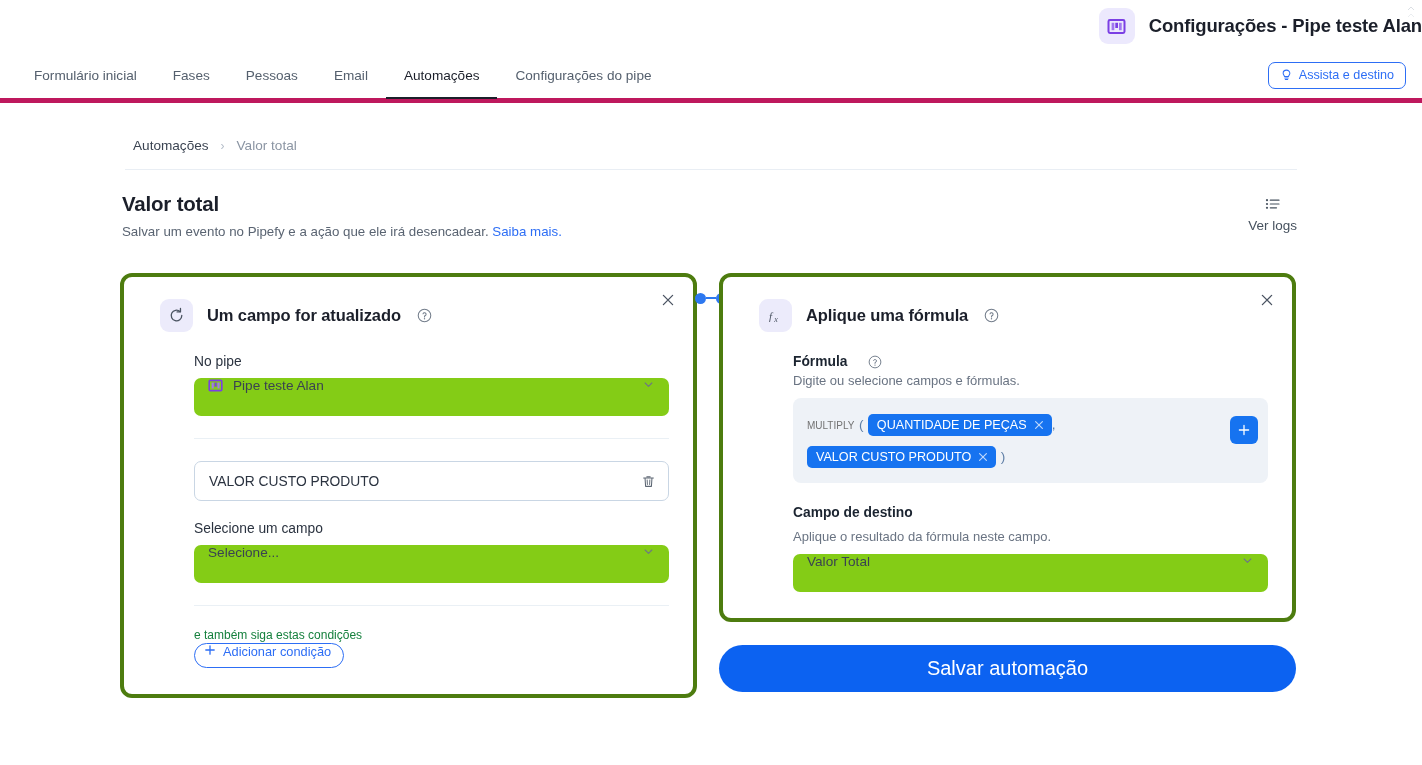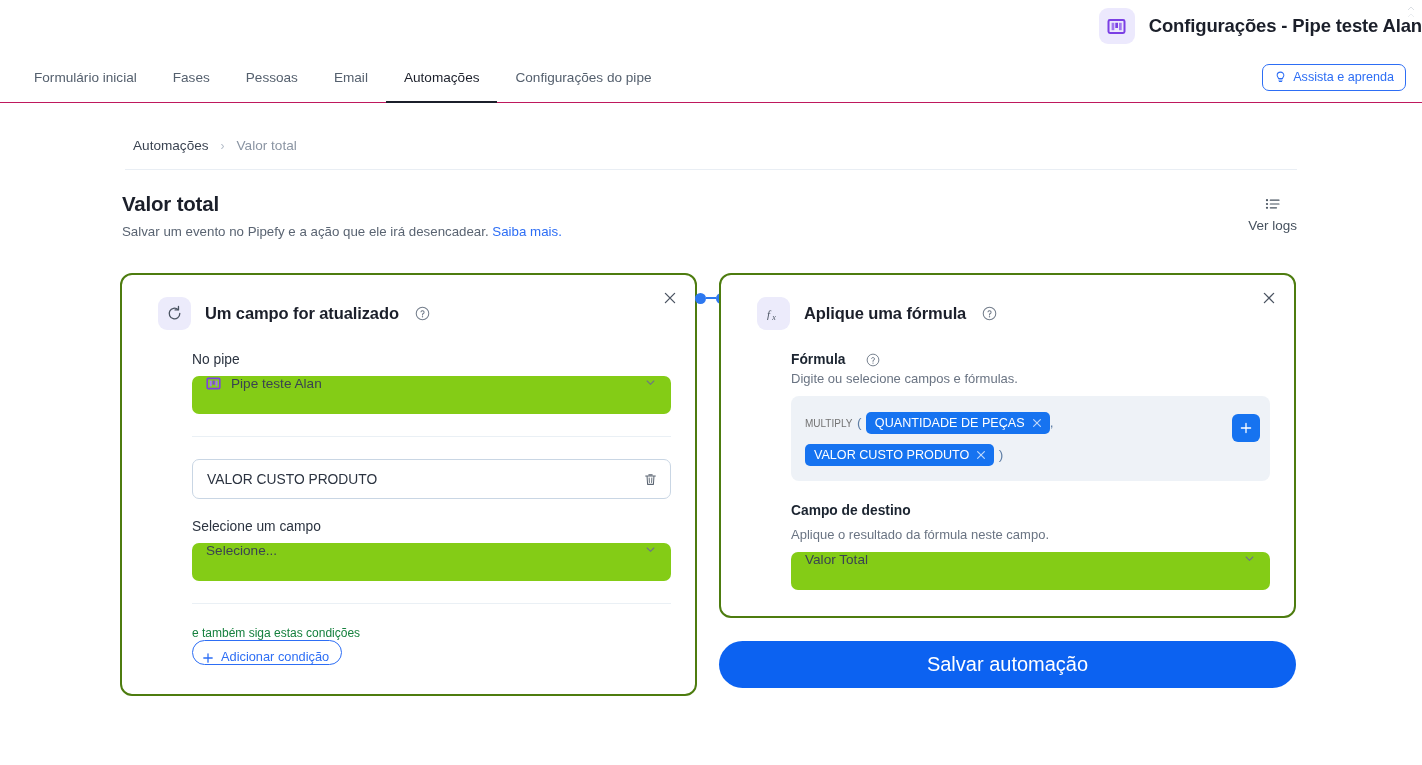--- a/index.html
+++ b/index.html
@@ -31,21 +31,21 @@
   .app-title {
     font-size: 18.5px;
     font-weight: bold;
     color: #1b1f2a;
     letter-spacing: -0.15px;
   }
 
   
   .tabbar {
     height: 51px;
-    border-bottom: 1px solid #be185d;
+    border-bottom: 5px solid #be185d;
     display: flex;
     align-items: stretch;
     padding-left: 16px;
     position: relative;
   }
   .tab {
     display: flex; align-items: center;
     padding: 0 18px;
     font-size: 13.6px;
     color: #55606e;
@@ -133,21 +133,21 @@
   .cards {
     position: relative;
     margin-top: 34px;
     padding-left: 120px;
     display: flex;
     align-items: flex-start;
     gap: 22px;
   }
   .card {
     background: #ffffff;
-    border: 2px solid #4d7c0f;
+    border: 4px solid #4d7c0f;
     border-radius: 12px;
     position: relative;
   }
   .card-left  { width: 577px; min-height: 420px; padding: 22px 24px 26px 24px; }
   .card-right { width: 577px; min-height: 330px; padding: 22px 24px 26px 24px; }
 
   .card-head {
     display: flex; align-items: center; gap: 14px;
     padding-left: 12px;
   }
@@ -224,21 +224,21 @@
     margin-left: auto;
     cursor: pointer;
     display: flex; align-items: center;
   }
 
   .cond-label {
     font-size: 12px;
     color: #15803d;
   }
   .add-cond {
-    display: inline-flex; align-items: flex-end; gap: 7px;
+    display: inline-flex; align-items: flex-start; gap: 7px;
     border: 1px solid #2d6ef5;
     color: #2d6ef5;
     background: #fff;
     border-radius: 16px;
     height: 25px;
     padding: 0 12px 0 9px;
     font-size: 12.8px;
     cursor: pointer;
   }
 
@@ -341,21 +341,21 @@
   <div class="tab">Email</div>
   <div class="tab active">Automações</div>
   <div class="tab">Configurações do pipe</div>
 
   <div class="header-right">
     <div class="watch-btn">
       <svg width="13" height="13" viewBox="0 0 14 14">
         <path d="M7 1.2 C4.8 1.2 3.4 2.8 3.4 4.6 C3.4 6.1 4.6 6.9 4.9 8.1 L9.1 8.1 C9.4 6.9 10.6 6.1 10.6 4.6 C10.6 2.8 9.2 1.2 7 1.2 Z" fill="none" stroke="#2d6ef5" stroke-width="1.1"></path>
         <path d="M5.2 9.6 L8.8 9.6 M5.7 11.3 L8.3 11.3" stroke="#2d6ef5" stroke-width="1.1" stroke-linecap="round"></path>
       </svg>
-      <span>Assista e aprenda</span>
+      <span>Assista e destino</span>
     </div>
   </div>
 </div>
 
 <div class="page">
 
   <div class="breadcrumb">
     <span class="crumb-link">Automações</span>
     <span class="crumb-sep">›</span>
     <span class="crumb-current">Valor total</span>

